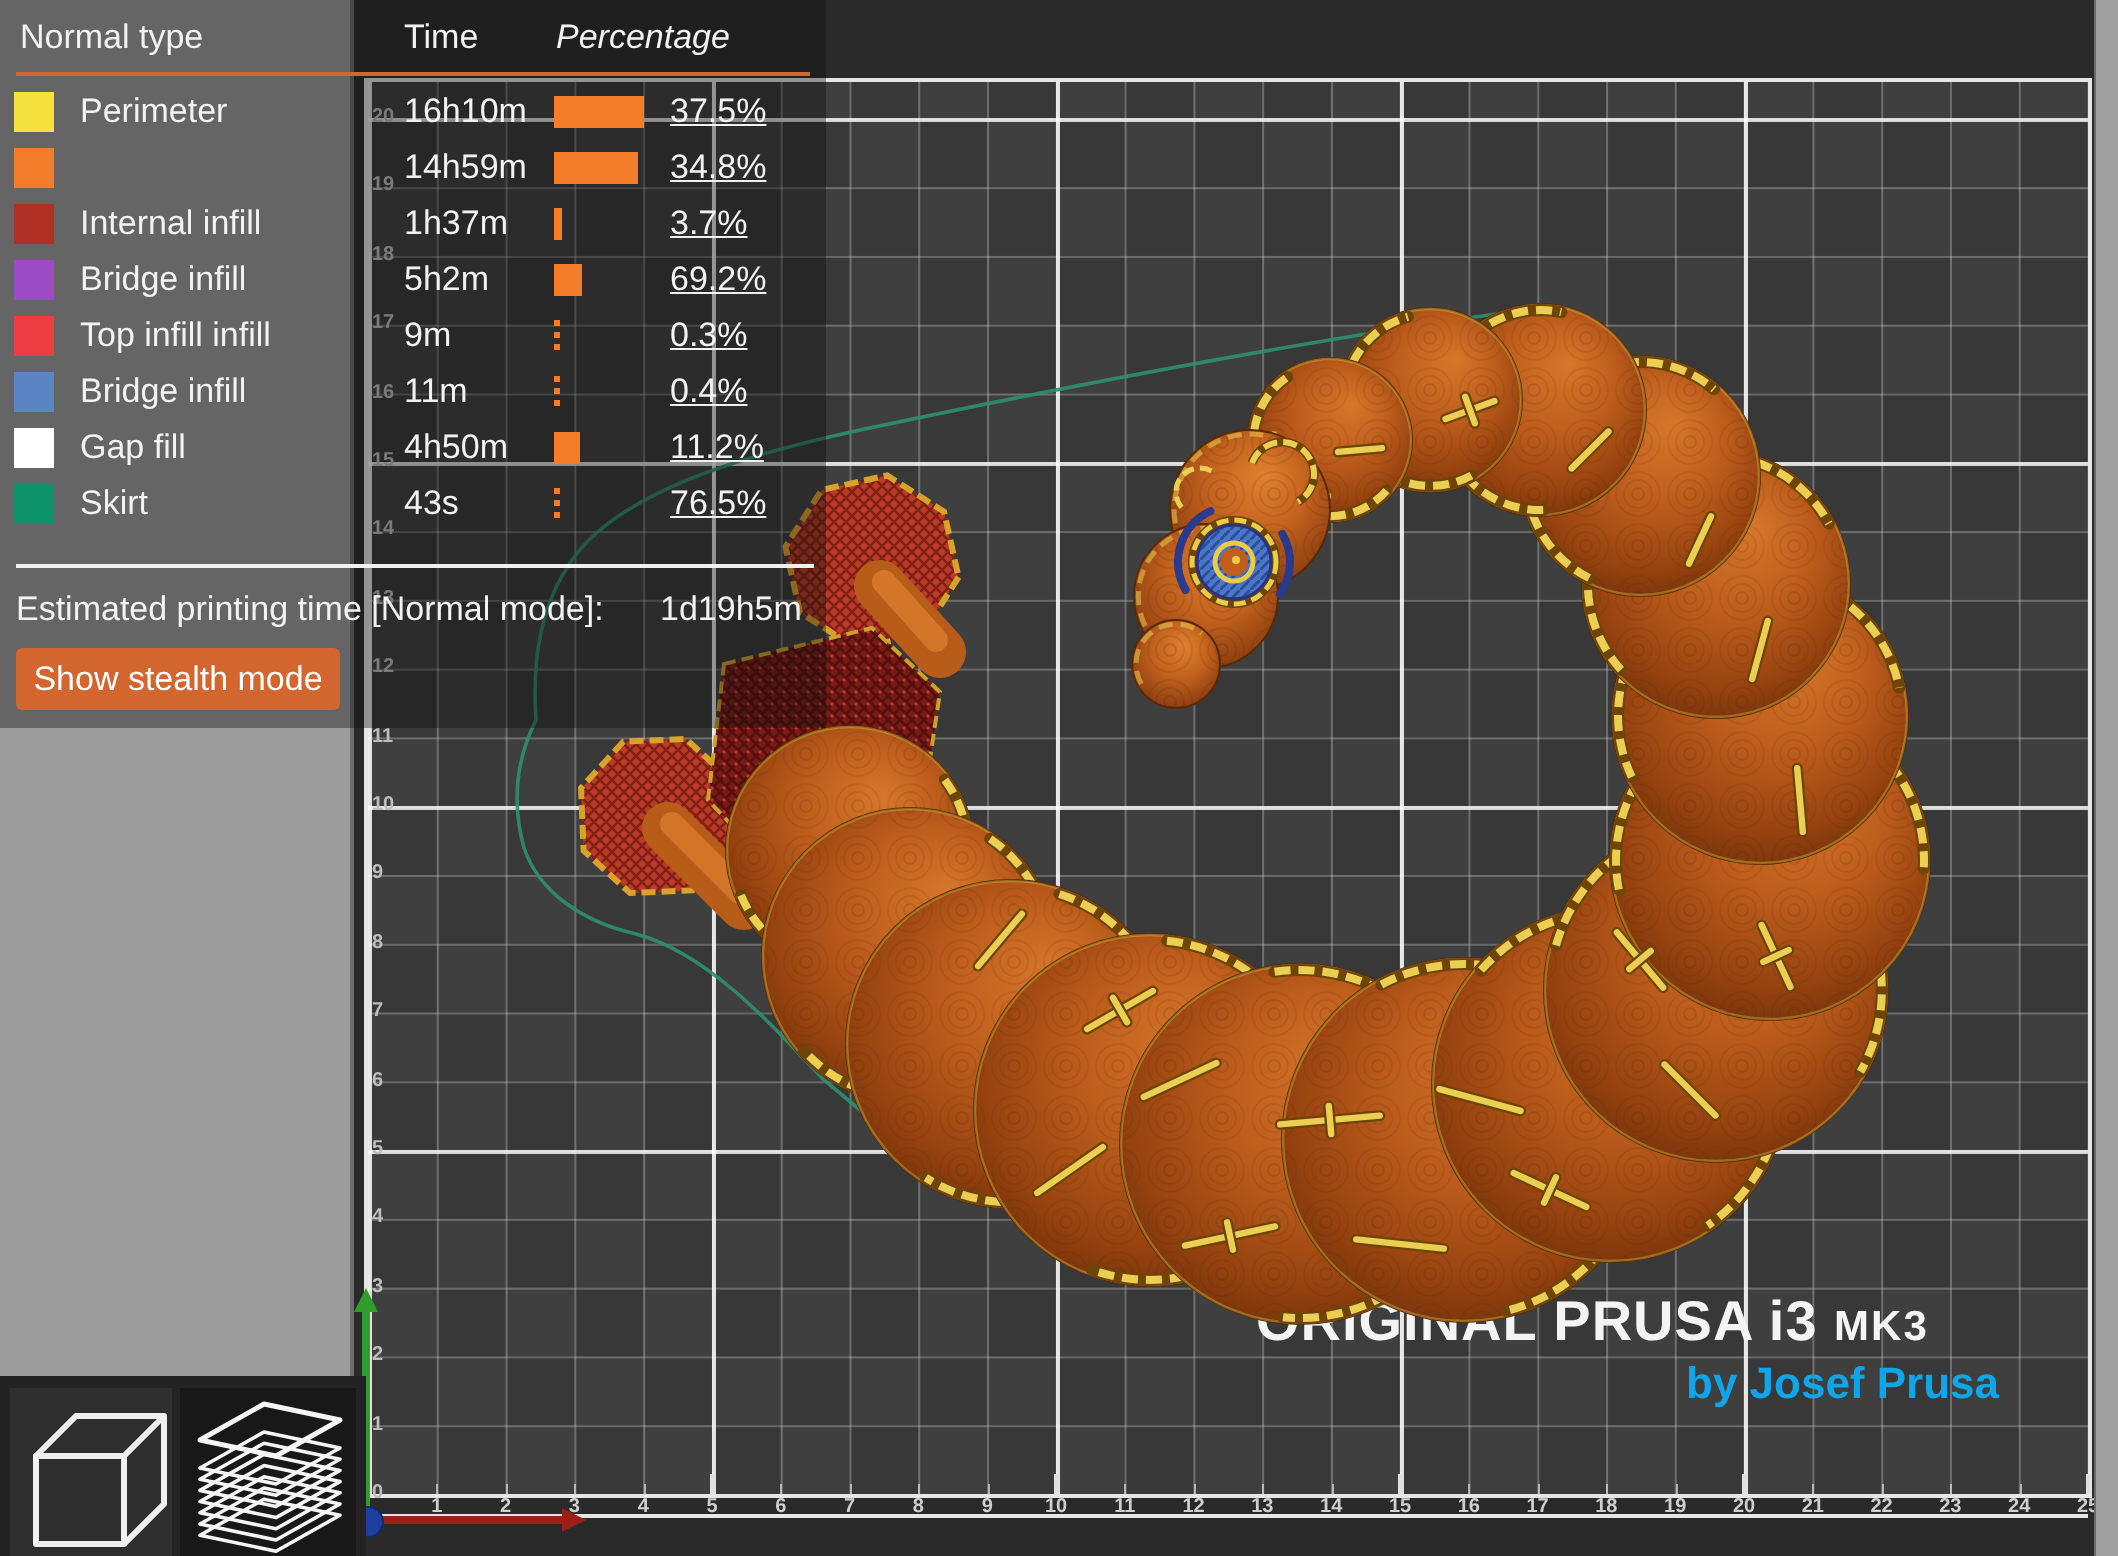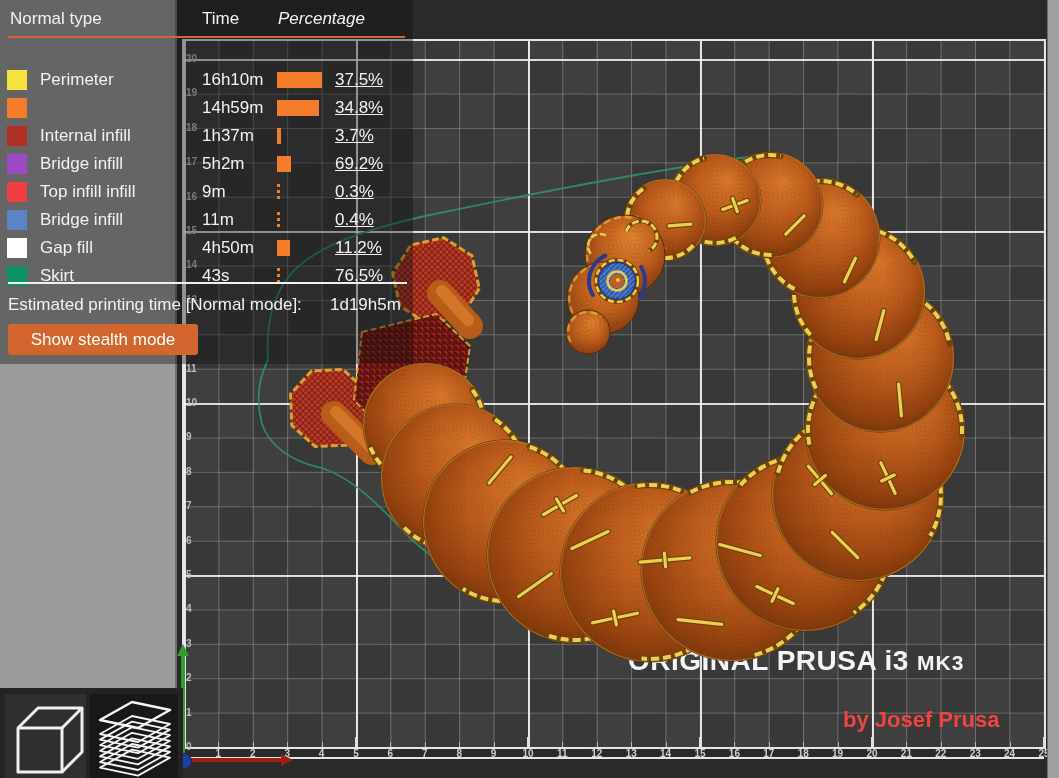--- a/index.html
+++ b/index.html
@@ -24,51 +24,51 @@
        background-size:172px 100%,100% 172px,34.4px 100%,100% 34.4px,68.8px 68.8px;
        background-position:left bottom;}
   .front-line{left:16px;top:757px;width:853px;height:2px;background:#e6e6e6;}
   .x-tick-label{color:#cfcfcf;font-size:10px;font-weight:600;width:18px;text-align:center;top:748px;}
   .y-tick-label{color:#bdbdbd;font-size:10px;font-weight:600;left:11px;width:18px;text-align:left;}
   .tickmark{background:#e0e0e0;}
 
   .brand1{left:453px;top:645px;color:#f4f4f4;font-size:28px;font-weight:bold;
           letter-spacing:.5px;white-space:nowrap;font-family:"Liberation Sans",sans-serif;}
   .brand1 .mk{font-size:21px;letter-spacing:1px;}
-  .brand2{left:668px;top:679px;width:155px;text-align:right;color:#ef4444;
-          font-size:22px;font-weight:bold;white-space:nowrap;margin-top:28px;}
+  .brand2{left:668px;top:679px;width:155px;text-align:right;color:#0ea5e9;
+          font-size:22px;font-weight:bold;white-space:nowrap;}
 
   
   .axis-green{left:6px;top:655px;width:4px;height:104px;background:#2f9e2f;}
   .axis-green-head{left:2px;top:644px;width:0;height:0;border-left:6px solid transparent;
           border-right:6px solid transparent;border-bottom:12px solid #2f9e2f;}
   .axis-red{left:12px;top:758px;width:96px;height:4px;background:#9e1f15;}
   .axis-red-head{left:106px;top:754px;width:0;height:0;border-top:6px solid transparent;
           border-bottom:6px solid transparent;border-left:12px solid #9e1f15;}
   .axis-dot{left:1px;top:753px;width:14px;height:14px;border-radius:50%;
           background:#1d3f9e;border:1px solid #122a6e;}
 
   
   .panel{left:0;top:0;width:413px;height:364px;background:rgba(12,12,12,.38);
          color:#f2f2f2;}
   .panel .hdr{position:absolute;top:9px;font-size:17px;}
   .hdr-feature{left:10px;} .hdr-time{left:202px;} .hdr-pct{left:278px;font-style:italic;}
   .panel-rule{position:absolute;left:8px;top:36px;width:397px;height:2px;background:#d2662e;}
-  .legend-rows{position:absolute;left:0;top:42px;width:455px;margin-top:24px;}
+  .legend-rows{position:absolute;left:0;top:42px;width:455px;}
   .legend-row{position:relative;height:28px;}
   .legend-row .swatch{position:absolute;left:7px;top:4px;width:20px;height:20px;}
   .legend-row .lbl{position:absolute;left:40px;top:0;line-height:28px;font-size:17px;white-space:nowrap;}
   .legend-row .time{position:absolute;left:202px;top:0;line-height:28px;font-size:17px;}
   .legend-row .bar{position:absolute;left:277px;top:6px;height:16px;background:#f47d2c;}
   .legend-row .bar.tiny{width:3px;background:repeating-linear-gradient(180deg,#f47d2c 0 3px,rgba(0,0,0,0) 3px 6px);}
   .legend-row .pct{position:absolute;left:335px;top:0;line-height:28px;font-size:17px;text-decoration:underline;}
   .sep{position:absolute;left:8px;top:282px;width:399px;height:2px;background:#f0f0f0;}
   .estimate{position:absolute;left:8px;top:295px;font-size:17px;white-space:nowrap;}
   .estimate .val{position:absolute;left:322px;}
-  .stealth-btn{position:absolute;left:8px;top:324px;width:190px;height:31px;
+  .stealth-btn{position:absolute;left:8px;top:324px;width:162px;height:31px;
          background:#d2662e;border:none;border-radius:3px;color:#fff;font-size:17px;
          font-family:"Liberation Sans",sans-serif;cursor:pointer;}
 
   
   .viewbar{left:0;top:688px;width:183px;height:90px;background:#232323;}
   .viewbtn{position:absolute;top:6px;height:84px;cursor:pointer;}
   .viewbtn.b1{left:5px;width:81px;background:#2f2f2f;}
   .viewbtn.b2{left:90px;width:88px;background:#181818;}
 
   

